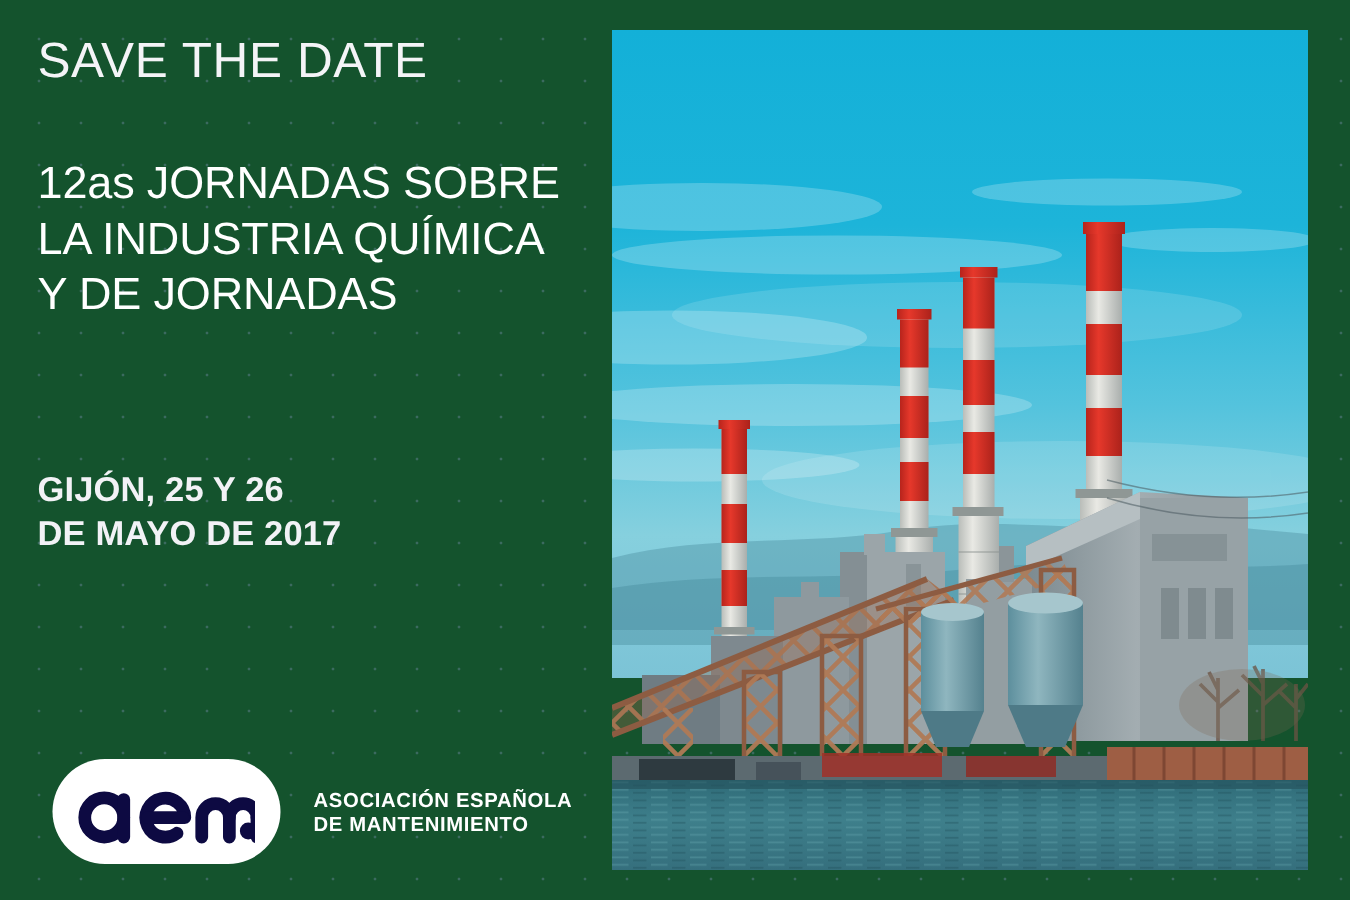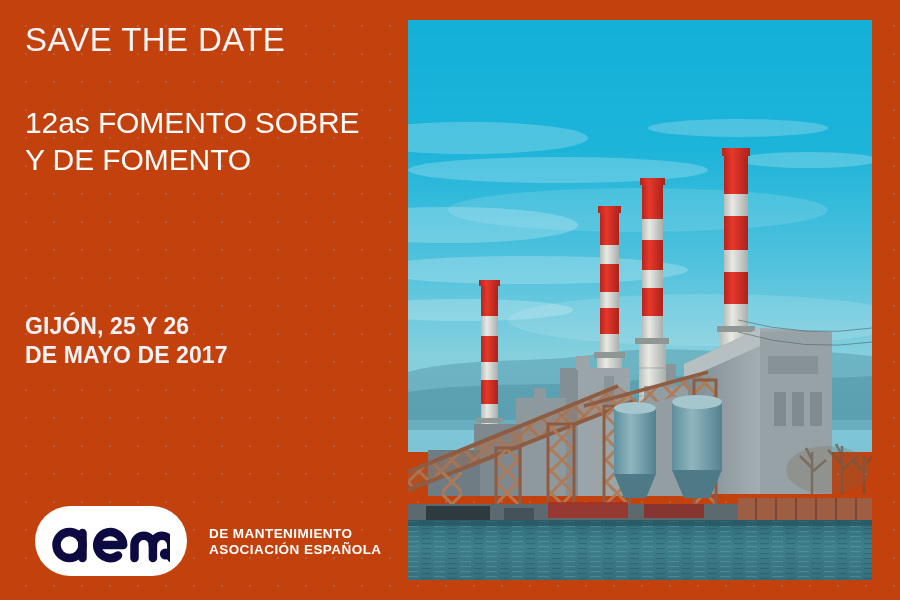--- a/index.html
+++ b/index.html
@@ -5,21 +5,21 @@
   html, body {
     margin: 0;
     padding: 0;
     background: #000;
   }
   #poster {
     position: relative;
     width: 900px;
     height: 600px;
     overflow: hidden;
-    background-color: #c2410c;
+    background-color: #14532d;
     font-family: "Liberation Sans", sans-serif;
   }
 
   
   #dot-pattern {
     position: absolute;
     left: 0; top: 0;
     width: 900px; height: 600px;
     background-image:
       radial-gradient(rgba(150,160,215,0.30) 0.9px, transparent 1.1px);
@@ -132,22 +132,23 @@
 
 <div id="poster">
 
   <div id="dot-pattern"></div>
 
   <div id="text-column">
 
     <div id="save-the-date">SAVE THE DATE</div>
 
     <div id="headline">
-      <span class="hl-line">12as FOMENTO SOBRE</span>
-      <span class="hl-line">Y DE FOMENTO</span>
+      <span class="hl-line">12as JORNADAS SOBRE</span>
+      <span class="hl-line">LA INDUSTRIA QUÍMICA</span>
+      <span class="hl-line">Y DE JORNADAS</span>
     </div>
 
     <div id="event-date">
       <span class="dt-line">GIJÓN, 25 Y 26</span>
       <span class="dt-line">DE MAYO DE 2017</span>
     </div>
 
   </div>
 
   <div id="logo-lockup">
@@ -165,22 +166,22 @@
           <path d="M 82.5 39 L 82.5 26 A 9.2 9.2 0 0 1 100.9 26 L 100.9 39"></path>
           <path d="M 100.9 26 A 9.2 9.2 0 0 1 119.3 26"></path>
           <line x1="119.3" y1="26" x2="119.3" y2="39"></line>
         </g>
         <circle cx="113.5" cy="35" r="5.6" fill="#0d0a42"></circle>
       </svg>
     </div>
 
     <div id="logo-text">
       <div id="org-name">
+        <span class="on-line">ASOCIACIÓN ESPAÑOLA</span>
         <span class="on-line">DE MANTENIMIENTO</span>
-        <span class="on-line">ASOCIACIÓN ESPAÑOLA</span>
       </div>
     </div>
 
   </div>
 
   <div id="photo">
     <svg width="464" height="560" viewBox="0 0 464 560">
       <defs>
         <linearGradient id="skyGrad" x1="0" y1="0" x2="0" y2="1">
           <stop offset="0%" stop-color="#13b0d8"></stop>

